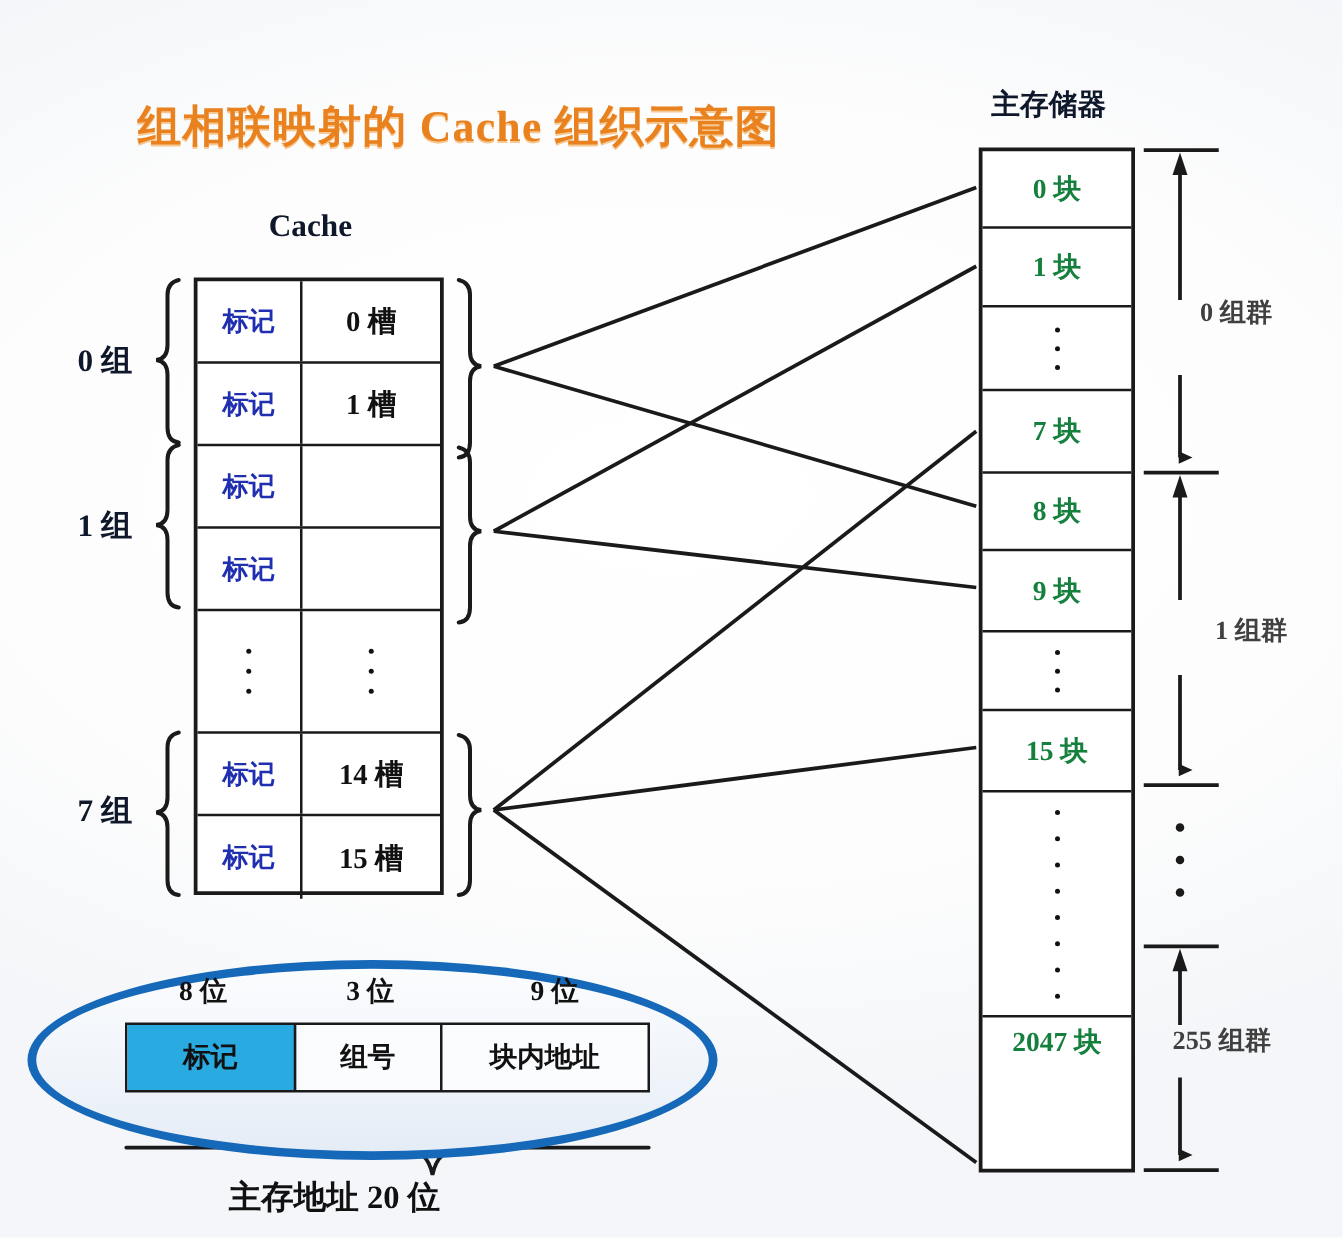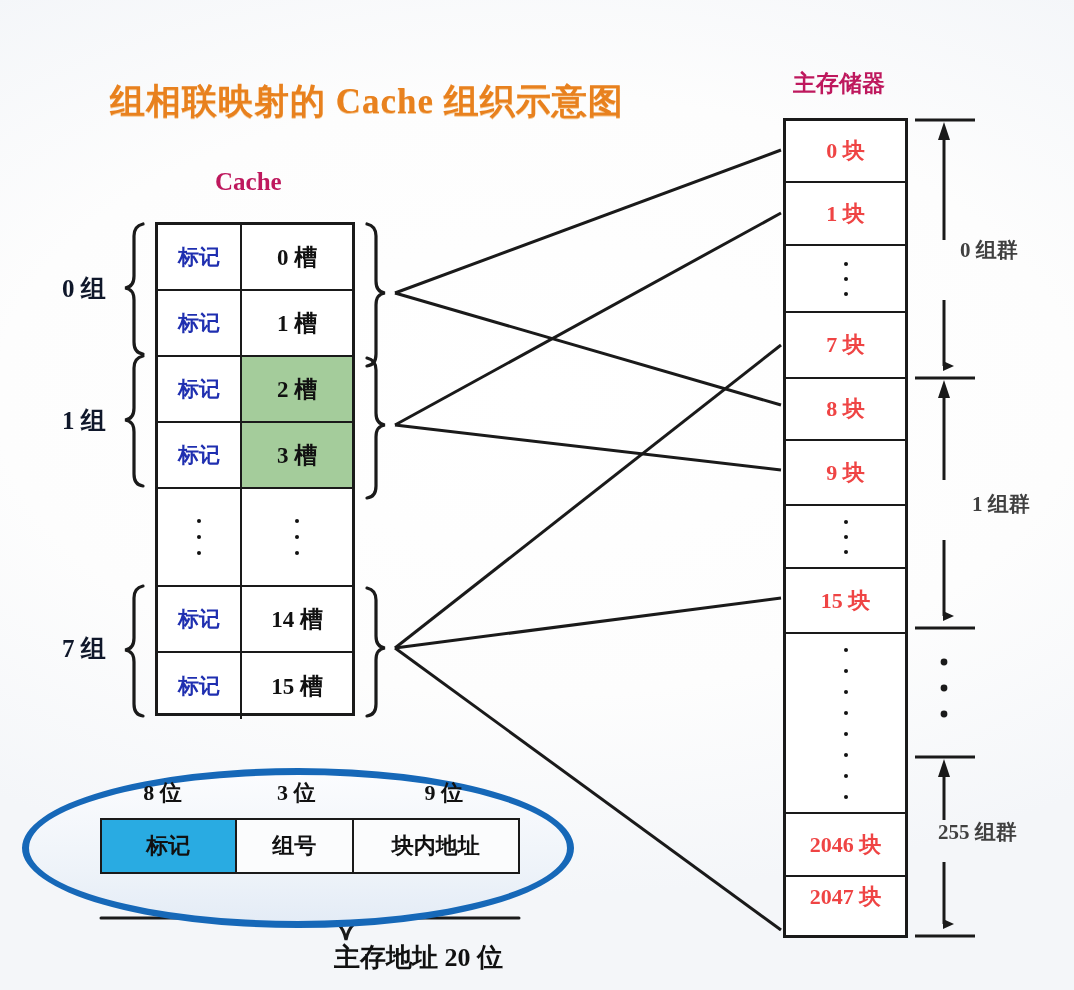--- a/index.html
+++ b/index.html
@@ -19,21 +19,21 @@
   #svg-layer{position:absolute;left:0;top:0;width:1074px;height:990px;}
 
   .title{
     position:absolute;left:110px;top:78px;width:600px;
     font-size:35px;font-weight:bold;letter-spacing:1px;
     color:#E8811E;
     text-shadow:0 1px 0 #f6c893;
     white-space:nowrap;
   }
   .cap{
-    position:absolute;font-weight:bold;color:#be185d;white-space:nowrap;
+    position:absolute;font-weight:bold;color:#0f172a;white-space:nowrap;
   }
   .cache-cap{left:215px;top:168px;font-size:25px;}
   .mem-cap{left:793px;top:68px;font-size:23px;}
 
   
   #cache-table{
     position:absolute;left:155px;top:222px;width:200px;height:494px;
     border:3px solid #1a1a1a;box-sizing:border-box;
     background:#fff;
   }
@@ -63,21 +63,21 @@
   }
 
   
   #mem-table{
     position:absolute;left:783px;top:118px;width:125px;height:820px;
     border:3px solid #1a1a1a;box-sizing:border-box;background:#fff;
   }
   .mrow{
     box-sizing:border-box;border-bottom:2px solid #1a1a1a;
     display:flex;align-items:center;justify-content:center;
-    font-weight:bold;font-size:22px;color:#ef4444;
+    font-weight:bold;font-size:22px;color:#15803d;
   }
   .mrow:last-child{border-bottom:none;}
   .mdots{flex-direction:column;gap:11px;}
   .mdots i{display:block;width:4px;height:4px;background:#111;border-radius:50%;}
 
   .range-label{
     position:absolute;font-size:21px;font-weight:bold;color:#404040;white-space:nowrap;
   }
 
   
@@ -100,21 +100,21 @@
     display:flex;border:2px solid #1a1a1a;box-sizing:border-box;background:#fbfcfd;
   }
   #addr-fields .fld{
     display:flex;align-items:center;justify-content:center;
     font-size:22px;font-weight:bold;color:#111;
     border-right:2px solid #1a1a1a;box-sizing:border-box;
   }
   #addr-fields .fld:last-child{border-right:none;}
   #addr-fields .fld.tag{background:#29ABE2;}
   .addr-total{
-    position:absolute;left:183px;top:940px;width:320px;text-align:right;
+    position:absolute;left:183px;top:940px;width:320px;text-align:left;
     font-size:26px;font-weight:bold;color:#111;white-space:nowrap;
   }
 </style>
 </head>
 <body>
 
 <div id="page"></div>
 
 <svg id="svg-layer" viewBox="0 0 1074 990" xmlns="http://www.w3.org/2000/svg">
   <defs>
@@ -197,25 +197,23 @@
   <div class="crow">
     <div class="ctag">标记</div>
     <div class="cslot">0 槽</div>
   </div>
   <div class="crow">
     <div class="ctag">标记</div>
     <div class="cslot">1 槽</div>
   </div>
   <div class="crow green">
     <div class="ctag">标记</div>
-    <div class="cslot">2 槽</div>
   </div>
   <div class="crow green">
     <div class="ctag">标记</div>
-    <div class="cslot">3 槽</div>
   </div>
   <div class="crow tall">
     <div class="ctag dots-v">
         <i></i>
         <i></i>
         <i></i>
       </div>
     <div class="cslot dots-v">
         <i></i>
         <i></i>
@@ -252,21 +250,20 @@
   <div class="mrow mdots" style="height:180px;gap:17px;">
       <i></i>
       <i></i>
       <i></i>
       <i></i>
       <i></i>
       <i></i>
       <i></i>
       <i></i>
     </div>
-  <div class="mrow" style="height:63px;">2046 块</div>
   <div class="mrow" style="height:40px;">2047 块</div>
 </div>
 
 <div class="range-label" style="left:960px;top:236px;">0 组群</div>
 <div class="range-label" style="left:960px;top:490px;margin-left:12px;">1 组群</div>
 <div class="range-label" style="left:938px;top:818px;">255 组群</div>
 
 <div id="addr-oval"></div>
 <div id="addr-bits">
   <div class="bit" style="width:136px;">8 位</div>

